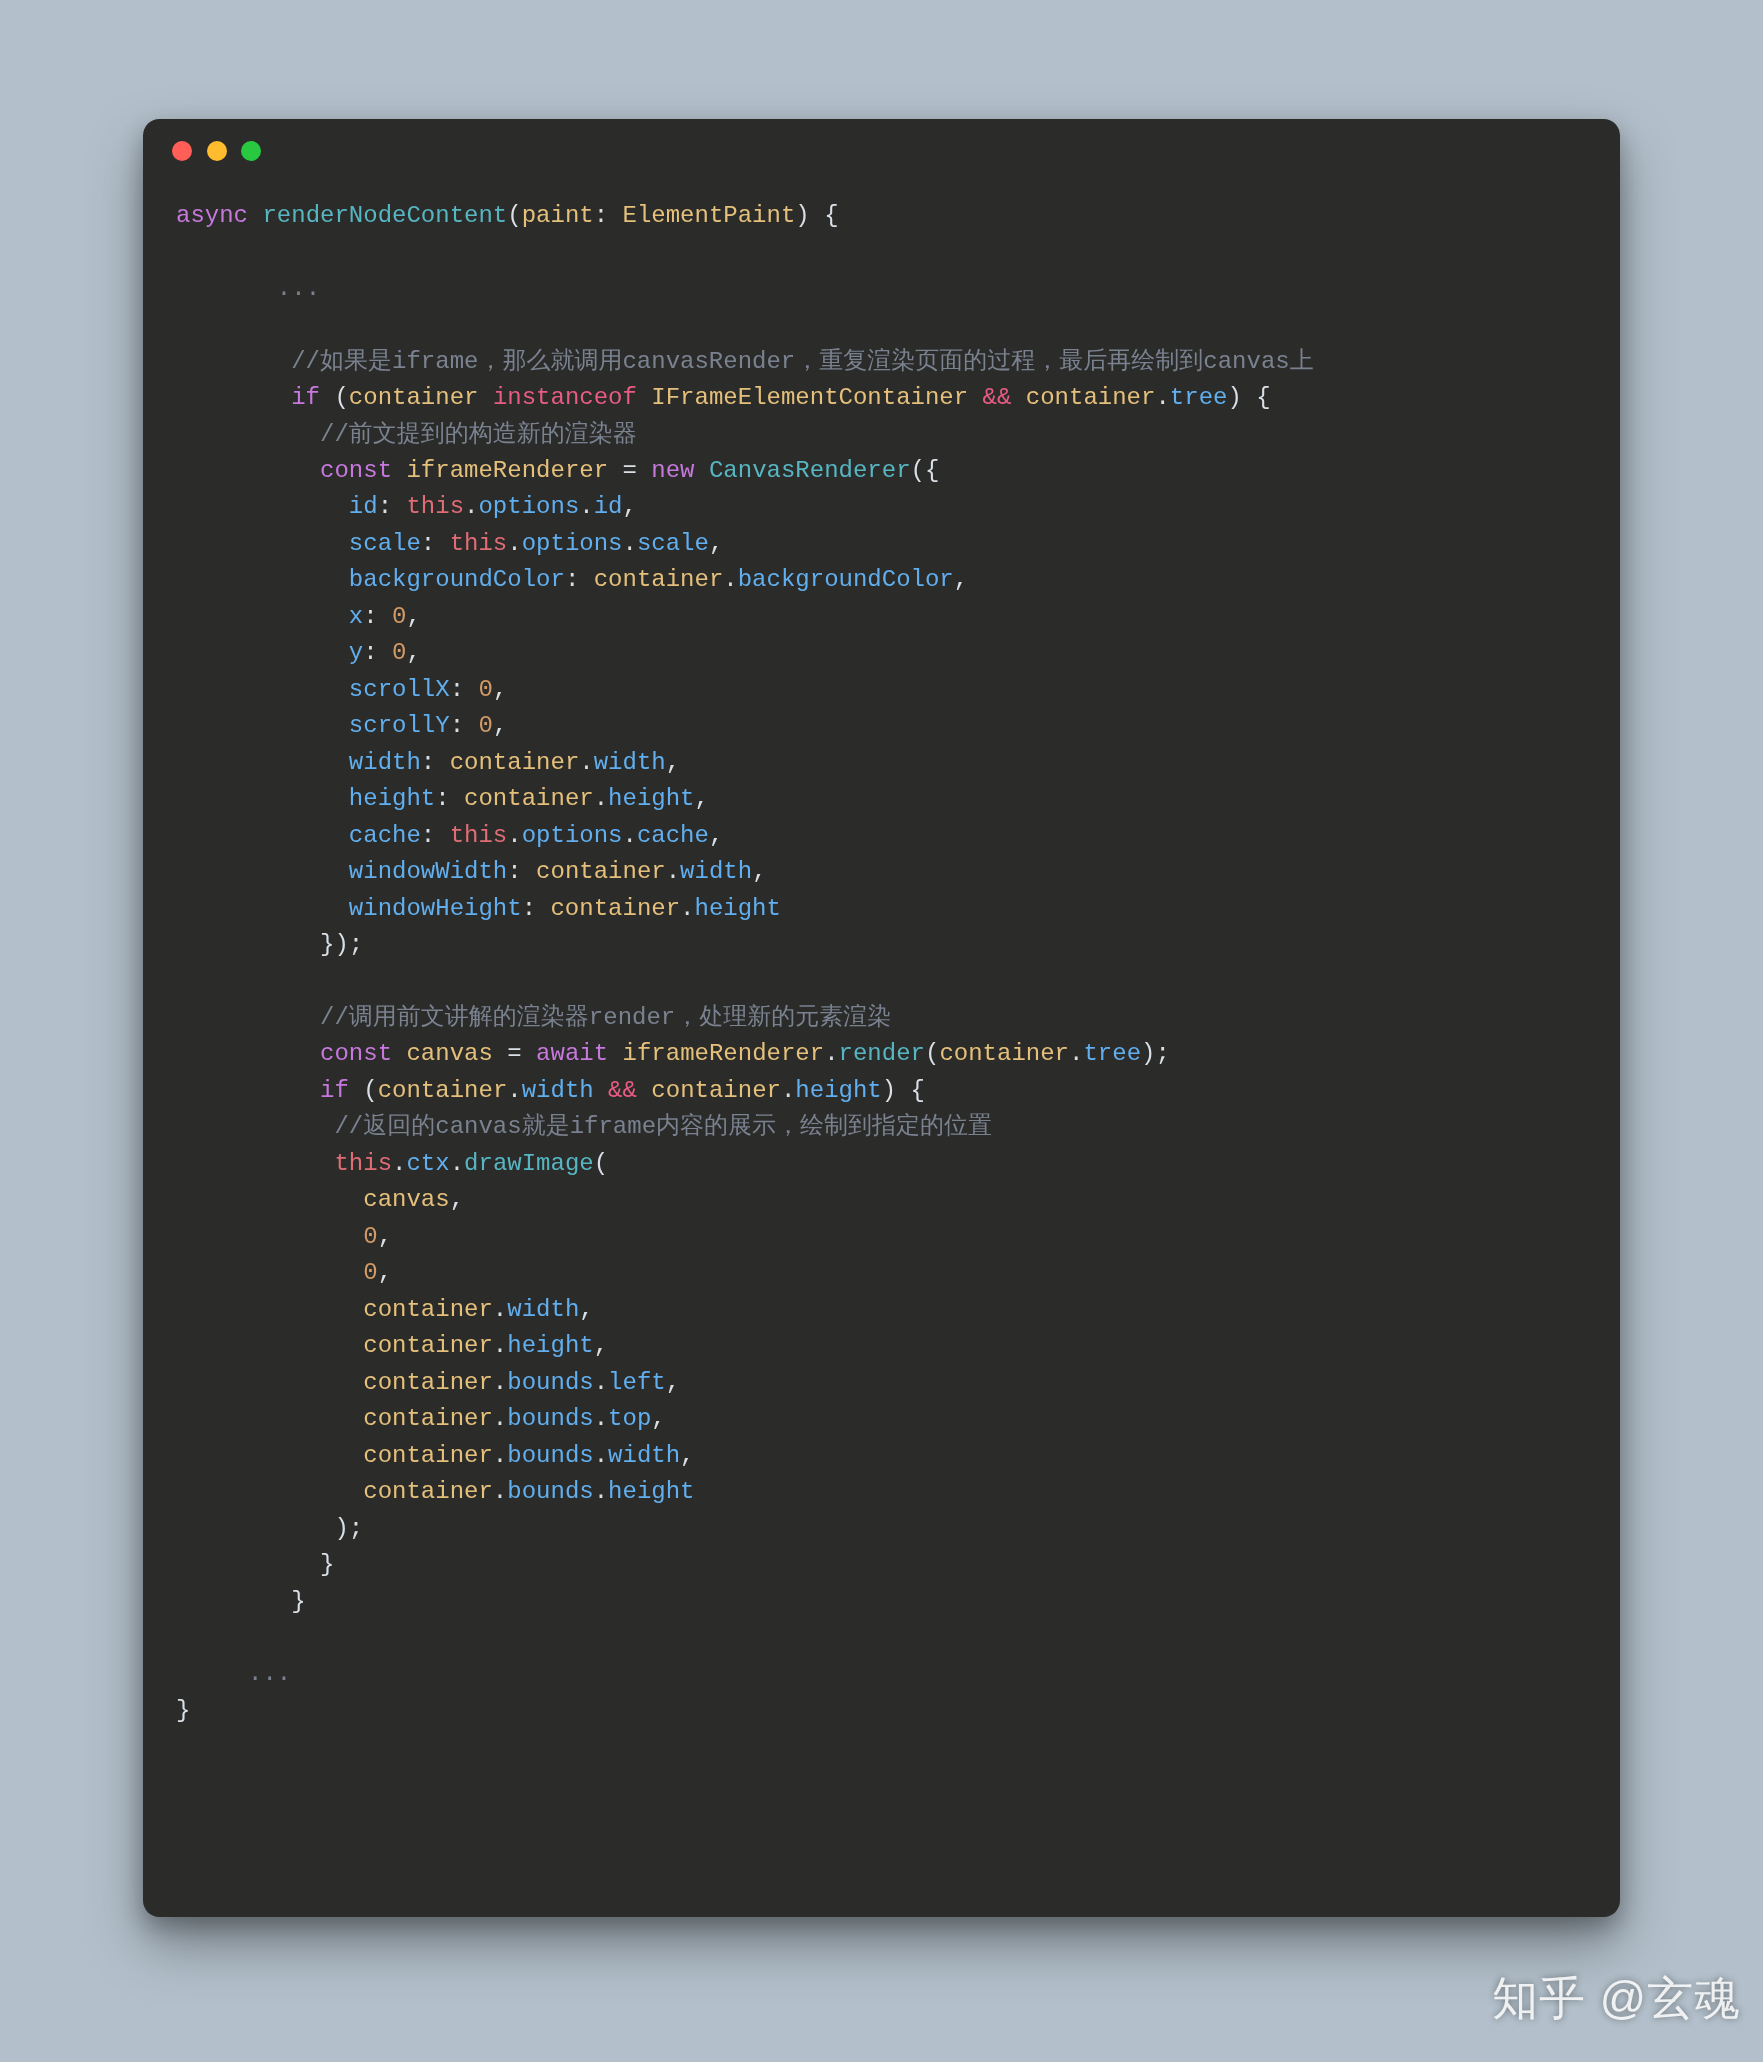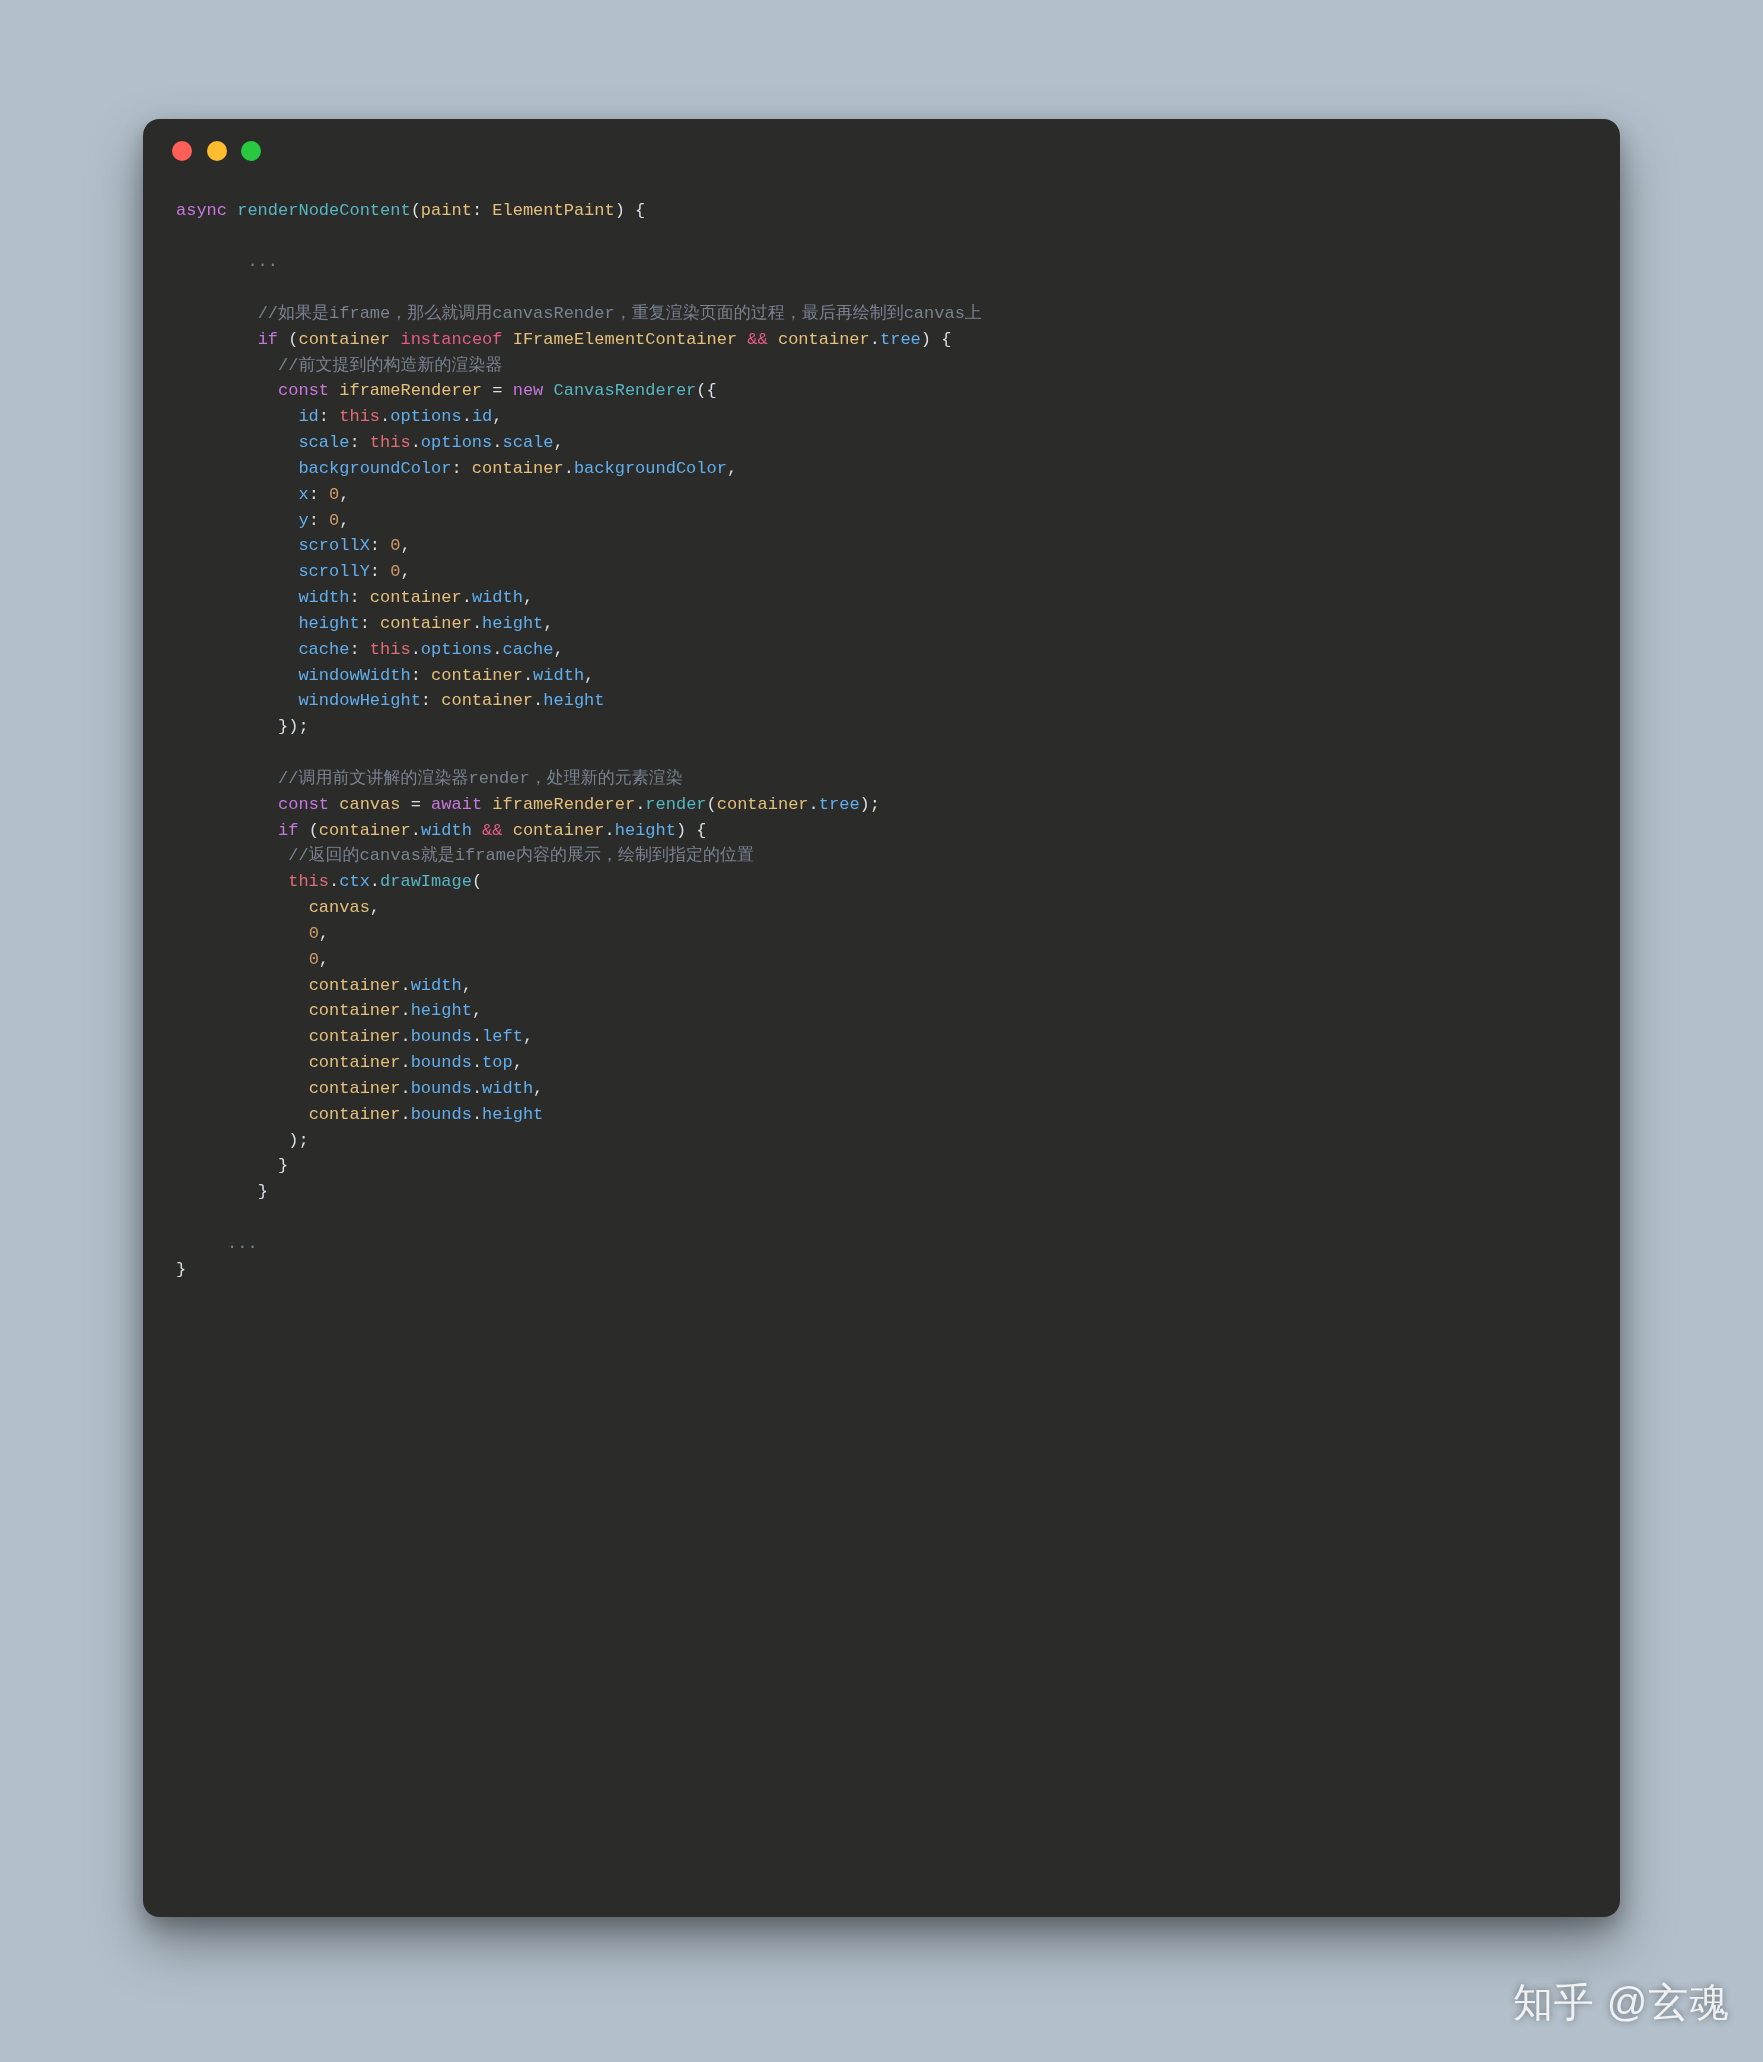--- a/index.html
+++ b/index.html
@@ -39,21 +39,21 @@
     height: 20px;
     border-radius: 50%;
   }
   .dot.red    { background: #ff5f57; }
   .dot.yellow { background: #febc2e; }
   .dot.green  { background: #28c840; }
 
   pre.code {
     margin: 0;
     padding: 14.7px 33px 33px 33px;
-    font-size: 17px;
+    font-size: 24px;
     line-height: 1.52;
     white-space: pre;
     color: #d9dfe4;
     font-family: inherit;
     tab-size: 4;
   }
 
   
   .k   { color: #c678dd; }          
   .op  { color: #e85b84; }          
@@ -62,24 +62,24 @@
   .ty  { color: #e5c07b; }          
   .th  { color: #e06c75; }          
   .prop{ color: #61afef; }          
   .num { color: #d19a66; }          
   .cm  { color: #7a8290; }          
   .pct { color: #d9dfe4; }          
   .ell { color: #7a8290; }
 
   .watermark {
     position: absolute;
-    right: 33px;
+    right: 22px;
     bottom: 33px;
     font-family: -apple-system, "PingFang SC", "Microsoft YaHei", sans-serif;
-    font-size: 40px;
+    font-size: 46px;
     color: rgba(255,255,255,0.85);
     text-shadow: 0 0 7.3px rgba(0,0,0,0.45);
     letter-spacing: 0.9px;
   }
 </style>
 </head>
 <body>
 
 <div class="stage">
   <div class="window">

